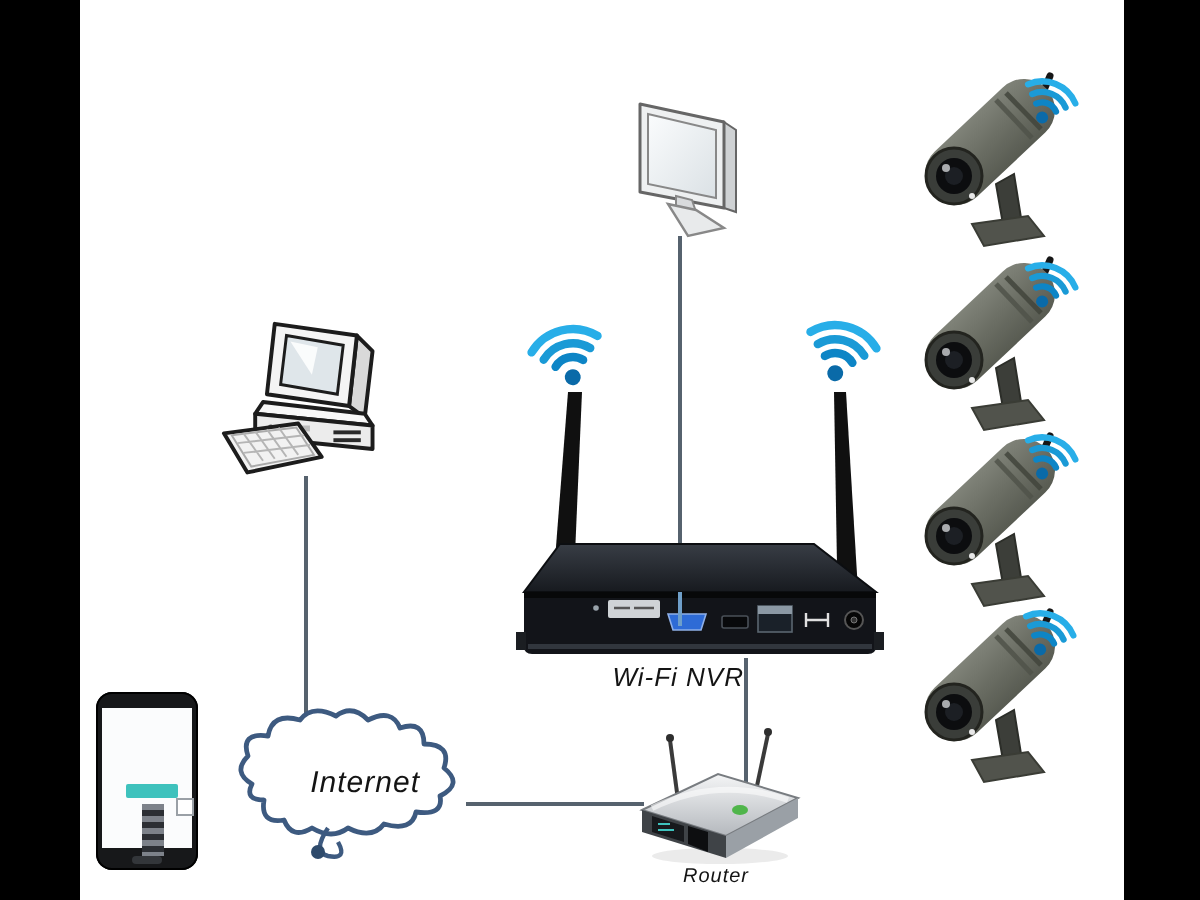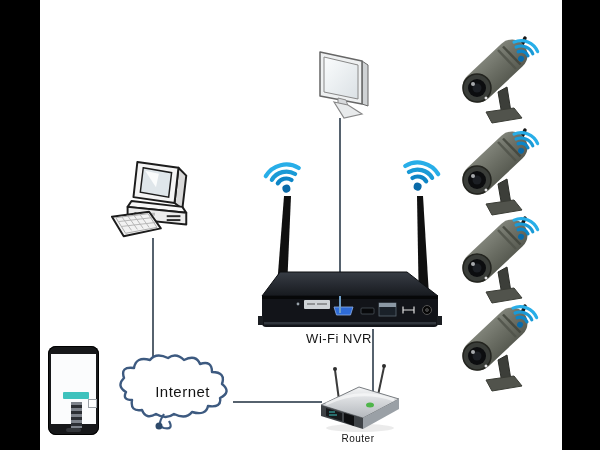--- a/index.html
+++ b/index.html
@@ -6,21 +6,21 @@
   body{width:600px;height:450px;position:relative;background:#ffffff;overflow:hidden;
        font-family:"Liberation Sans", sans-serif;}
   .bar{position:absolute;top:0;height:450px;background:#000;z-index:10;}
   .bar-left{left:0;width:40px;}
   .bar-right{left:562px;width:38px;}
   .node{position:absolute;z-index:2;}
   .line{position:absolute;background:#56626e;z-index:1;}
   .line.v{width:1.5px;}
   .line.h{height:1.5px;}
   #line-monitor-nvr-lower{width:2px;background:#6f9fc9;z-index:3;}
-  .lbl{position:absolute;color:#141414;z-index:4;letter-spacing:.5px;}
+  .lbl{position:absolute;color:#141414;z-index:4;letter-spacing:.5px;font-style:italic;}
   .lbl-nvr{left:300px;top:331px;width:72px;font-size:13px;text-align:right;}
   .lbl-router{left:325px;top:433px;width:66px;font-size:10px;text-align:center;}
   .lbl-internet{left:138px;top:383px;width:72px;font-size:15px;text-align:right;z-index:4;}
   
   .phone{left:48px;top:346px;width:51px;height:89px;background:#17181a;border-radius:8px;
          box-shadow:0 0 0 1px #000 inset;}
   .phone .screen{position:absolute;left:3px;top:8px;right:3px;bottom:11px;background:#fbfcfd;}
   .phone .pbtn{position:absolute;left:12px;top:38px;width:26px;height:7px;background:#3ec2bd;border-radius:1px;}
   .phone .tower{position:absolute;left:20px;top:48px;width:11px;height:26px;
                 background:repeating-linear-gradient(#7d828a 0 3px,#2c2f34 3px 6px);}

